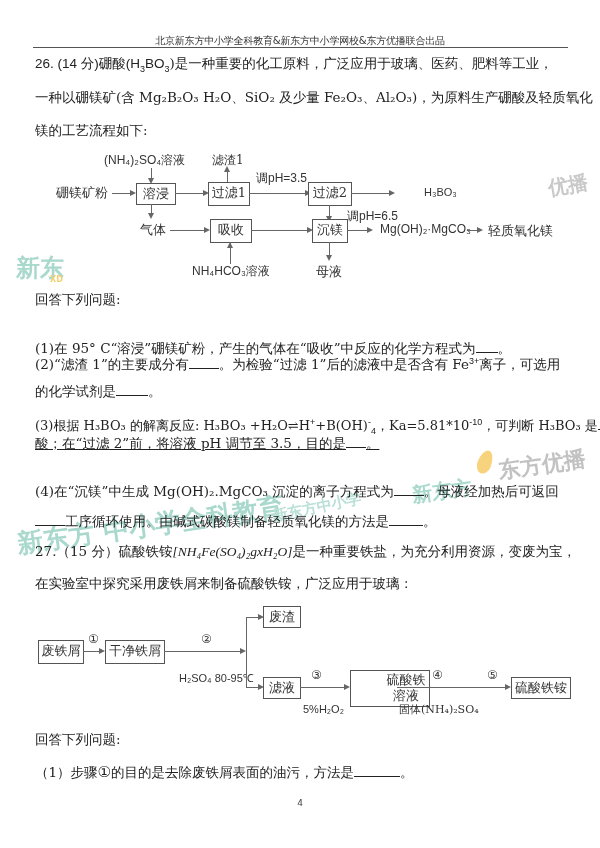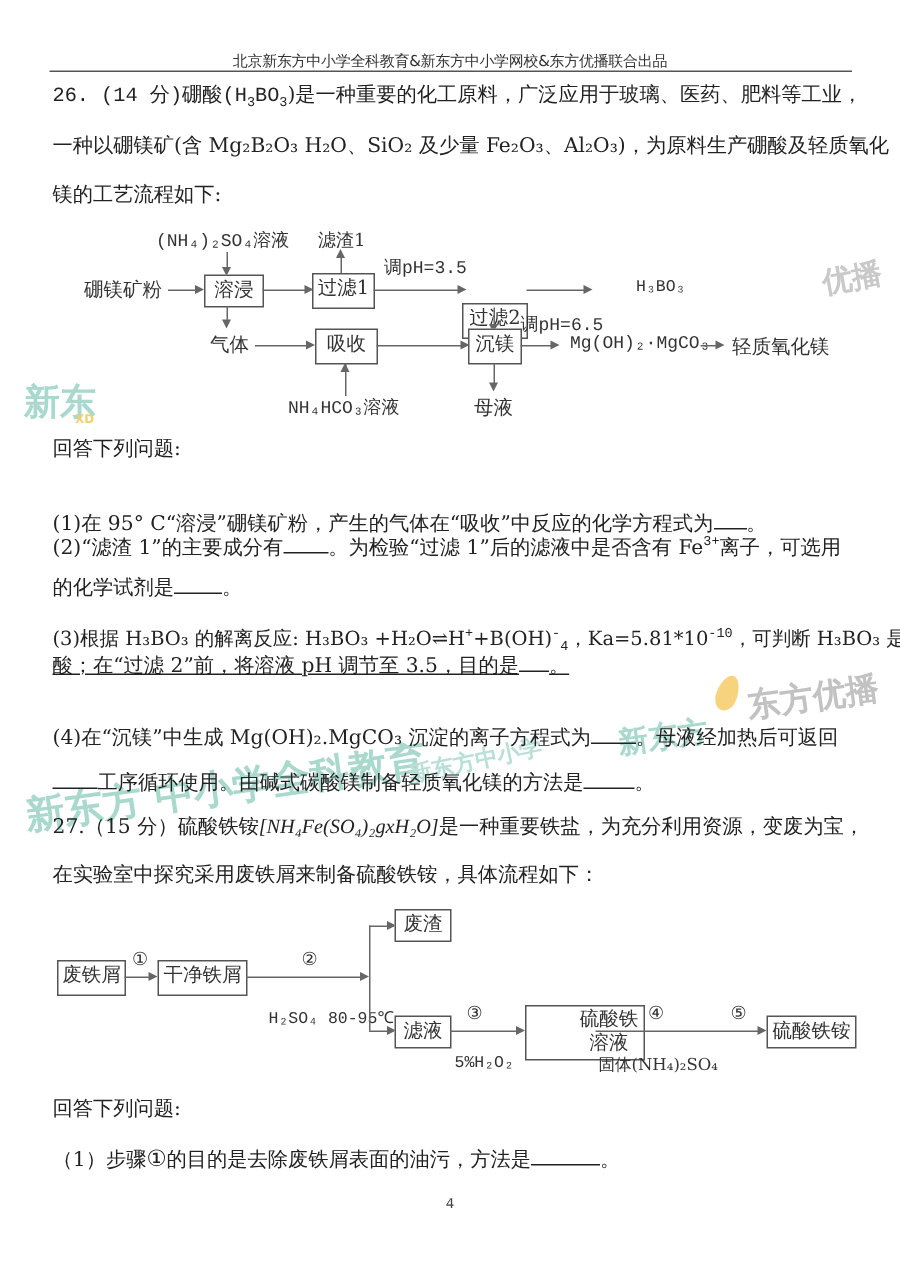--- a/index.html
+++ b/index.html
@@ -6,21 +6,21 @@
   body {
     width: 600px; height: 848px; background: #ffffff; position: relative; overflow: hidden;
     font-family: "DejaVu Serif", "Liberation Serif", serif; color: #222;
   }
   .header {
     position: absolute; left: 0; top: 34px; width: 600px; text-align: center;
     font-family: "DejaVu Sans", "Liberation Sans", sans-serif; font-size: 10px; color: #333; letter-spacing: -0.2px;
   }
   .header-rule { position: absolute; left: 33px; top: 47px; width: 535px; height: 0; border-top: 1.3px solid #555; }
   .line { position: absolute; left: 35px; font-size: 13.5px; line-height: 18px; white-space: nowrap; color: #222; }
-  .sans { font-family: Liberation Mono, monospace; }
+  .sans { font-family: Liberation Sans, sans-serif; }
   sub, sup { font-size: 9px; line-height: 0; }
   .blank { display: inline-block; border-bottom: 1px solid #222; height: 13px; vertical-align: baseline; }
   .box {
     position: absolute; border: 1px solid #555; background: #fff; font-size: 13px;
     text-align: center; line-height: 20px; color: #333;
   }
   .flabel { position: absolute; font-size: 12px; color: #333; white-space: nowrap; }
   .hl { position: absolute; height: 0; border-top: 1px solid #666; }
   .vl { position: absolute; width: 0; border-left: 1px solid #666; }
   .arr-r { position: absolute; width: 0; height: 0; border-top: 3px solid transparent; border-bottom: 3px solid transparent; border-left: 6px solid #666; }
@@ -67,21 +67,21 @@
   <div class="box" style="left:208px; top:182px; width:40px; height:22px;">过滤1</div>
 
   <div class="vl" style="left:227px; top:168px; height:14px;"></div>
   <div class="arr-u" style="left:224px; top:166px;"></div>
   <div class="flabel" style="left:212px; top:152px;">滤渣1</div>
 
   <div class="flabel sans" style="left:256px; top:170px;">调pH=3.5</div>
   <div class="hl" style="left:249px; top:193px; width:58px;"></div>
   <div class="arr-r" style="left:305px; top:190px;"></div>
 
-  <div class="box" style="left:308px; top:182px; width:42px; height:22px;margin-top:20px;">过滤2</div>
+  <div class="box" style="left:308px; top:182px; width:42px; height:22px;">过滤2</div>
 
   <div class="hl" style="left:351px; top:193px; width:40px;"></div>
   <div class="arr-r" style="left:389px; top:190px;"></div>
   <div class="flabel sans" style="left:400px; top:186px; font-size:11px;margin-left:24px;">H₃BO₃</div>
 
   <div class="vl" style="left:329px; top:205px; height:12px;"></div>
   <div class="arr-d" style="left:326px; top:216px;"></div>
   <div class="flabel sans" style="left:347px; top:208px;">调pH=6.5</div>
 
   <div class="flabel" style="left:140px; top:221px; font-size:13px;">气体</div>
@@ -134,21 +134,21 @@
 <div class="line" style="top:482px;">
   <span>(4)在“沉镁”中生成  Mg(OH)₂.MgCO₃ 沉淀的离子方程式为</span><span class="blank" style="width:30px;"></span><span>。母液经加热后可返回</span>
 </div>
 <div class="line" style="top:512px;">
   <span class="blank" style="width:30px;"></span><span>工序循环使用。由碱式碳酸镁制备轻质氧化镁的方法是</span><span class="blank" style="width:34px;"></span><span>。</span>
 </div>
 
 <div class="line" style="top:542px;">
   <span>27.（15 分）硫酸铁铵</span><span style="font-style:italic; font-family:'Liberation Serif', serif;">[NH₄Fe(SO₄)₂gxH₂O]</span><span>是一种重要铁盐，为充分利用资源，变废为宝，</span>
 </div>
-<div class="line" style="top:574px;">在实验室中探究采用废铁屑来制备硫酸铁铵，具体流程如下：</div>
+<div class="line" style="top:574px;">在实验室中探究采用废铁屑来制备硫酸铁铵，广泛应用于玻璃：</div>
 
 <div>
   <div class="box" style="left:38px; top:640px; width:44px; height:22px;">废铁屑</div>
   <div class="flabel circ" style="left:88px; top:632px;">①</div>
   <div class="hl" style="left:83px; top:651px; width:18px;"></div>
   <div class="arr-r" style="left:99px; top:648px;"></div>
 
   <div class="box" style="left:105px; top:640px; width:58px; height:22px;">干净铁屑</div>
   <div class="flabel circ" style="left:201px; top:632px;">②</div>
   <div class="hl" style="left:164px; top:651px; width:80px;"></div>

